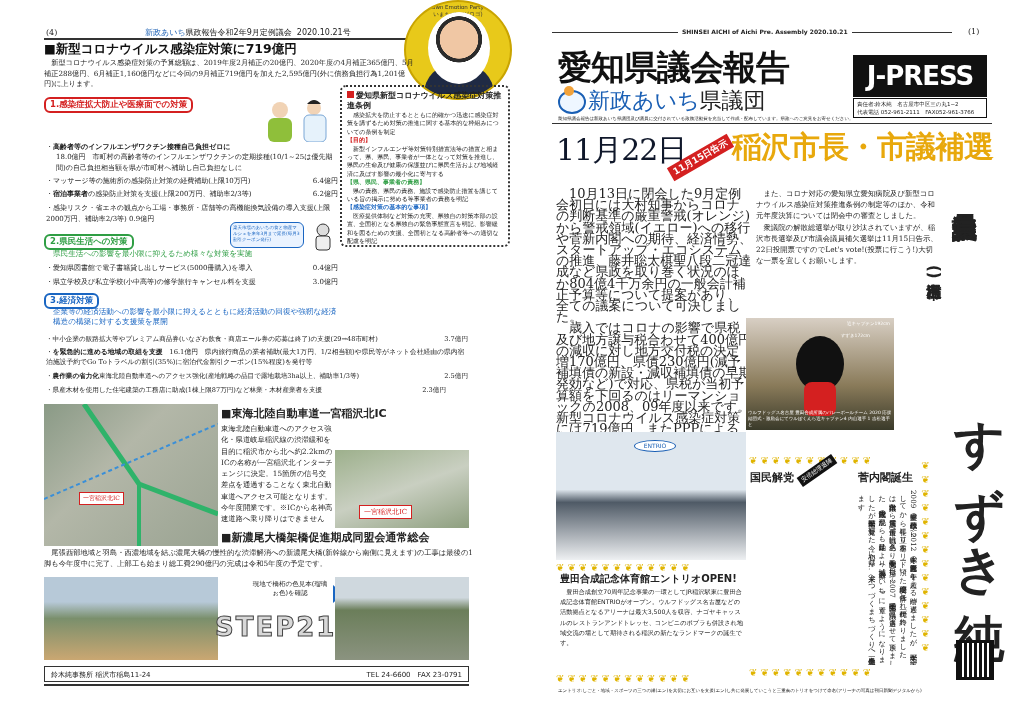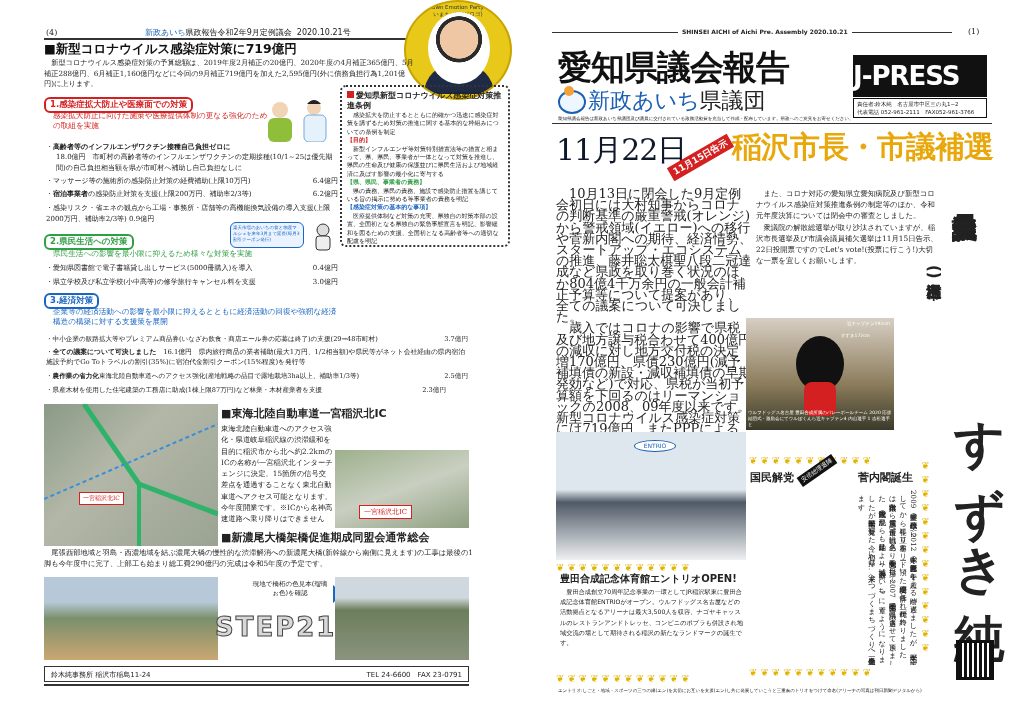--- a/index.html
+++ b/index.html
@@ -57,21 +57,21 @@
 .footline{left:44px;top:684px;width:425px;height:2px;background:#333}
 
 .rh-line{left:24px;top:32px;width:400px;height:1px;background:#333}
 .rh-text{left:150px;top:28px;font-size:6px;font-weight:bold;font-family:"DejaVu Sans",sans-serif;background:#fff;padding:0 4px}
 .rh-num{left:440px;top:27px;font-size:8px}
 .mast{left:30px;top:45px;font-size:34px;font-weight:900;font-family:"DejaVu Sans",sans-serif;letter-spacing:-1px;color:#111}
 .party{left:30px;top:86px;font-size:22px;font-family:"DejaVu Sans",sans-serif;color:#1a5fb4}
 .party .kengi{color:#222}
 .party .logo{display:inline-block;width:28px;height:24px;border-radius:50%;background:#eef6ff;border:2px solid #1a5fb4;vertical-align:middle;margin-right:2px;position:relative}
 .party .logo:after{content:"";position:absolute;left:4px;top:-6px;width:10px;height:10px;background:#f2a23a;border-radius:50%}
-.jpress{left:325px;top:55px;width:134px;height:42px;background:#111;color:#fff;font-size:26px;font-weight:bold;font-family:"DejaVu Sans",sans-serif;line-height:42px;letter-spacing:-1px}
+.jpress{left:325px;top:55px;width:134px;height:42px;background:#111;color:#fff;font-size:26px;font-weight:bold;font-family:"DejaVu Sans",sans-serif;text-align:center;line-height:42px;letter-spacing:-1px}
 .jpress-info{left:325px;top:98px;width:134px;font-size:5.5px;line-height:8px;font-family:"DejaVu Sans",sans-serif;border:1px solid #111;padding:1px 3px}
 .notice{left:30px;top:116px;font-size:4.5px;font-family:"DejaVu Sans",sans-serif;white-space:nowrap}
 .rule2{left:24px;top:123px;width:440px;height:1px;background:#333}
 .elec-date{left:28px;top:130px;font-size:30px;font-weight:normal;color:#0f172a;font-family:"DejaVu Serif",serif;letter-spacing:-1px}
 .elec-tag{left:138px;top:150px;background:#d42020;color:#fff;font-size:9px;font-weight:bold;padding:1px 4px;transform:rotate(-30deg);font-family:"DejaVu Sans",sans-serif}
 .elec-title{left:204px;top:127px;font-size:30px;font-weight:bold;color:#e8a80c;font-family:"DejaVu Serif",serif;letter-spacing:-1px}
 .col1{left:28px;top:188px;width:196px;font-size:13px;line-height:11.2px;text-indent:1em}
 .col2{left:228px;top:188px;width:182px;font-size:7.4px;line-height:11.2px;text-indent:1em}
 .vtitle{left:422px;top:195px;writing-mode:vertical-rl;font-size:25px;font-weight:900;font-family:"DejaVu Sans",sans-serif;line-height:28px}
 .vsub{left:396px;top:265px;writing-mode:vertical-rl;font-size:15px;font-weight:bold;font-family:"DejaVu Sans",sans-serif}
@@ -111,21 +111,20 @@
   <div class="abs lh-line"></div>
   <div class="abs badge">
     <div class="ring">Sunny Town Emotion Party 21 明るいまちづくり(ロゴ)</div>
     <div class="suit"></div>
     <div class="face"></div>
   </div>
   <div class="abs h1">■新型コロナウイルス感染症対策に719億円</div>
   <div class="abs intro">新型コロナウイルス感染症対策の予算総額は、2019年度2月補正の20億円、2020年度の4月補正365億円、5月補正288億円、6月補正1,160億円などに今回の9月補正719億円を加えた2,595億円(外に債務負担行為1,201億円)に上ります。</div>
 
   <div class="abs sec-pill s1">1.感染症拡大防止や医療面での対策</div>
-  <div class="abs sub sub1">感染拡大防止に向けた施策や医療提供体制の更なる強化のための取組を実施</div>
   <svg class="abs nurse" viewBox="0 0 72 44">
       <circle cx="18" cy="12" r="8" fill="#f1d3b5"></circle>
       <rect x="6" y="20" width="24" height="24" rx="6" fill="#8fbf3a"></rect>
       <circle cx="52" cy="10" r="7" fill="#f1d3b5"></circle>
       <path d="M45 6 q7 -8 14 0" fill="#222"></path>
       <rect x="42" y="17" width="22" height="27" rx="5" fill="#e6f2fb" stroke="#7aa7d6"></rect>
     </svg>
   <div class="abs item" style="left:46px;top:142px">・<b>高齢者等のインフルエンザワクチン接種自己負担ゼロに</b></div>
   <div class="abs item" style="left:56px;top:152px;width:282px;white-space:normal;line-height:10.5px">18.0億円　市町村の高齢者等のインフルエンザワクチンの定期接種(10/1～25は優先期間)の自己負担相当額を県が市町村へ補助し自己負担なしに</div>
   <div class="abs item" style="left:46px;top:176px;width:292px">・<span>マッサージ等の施術所の感染防止対策の経費補助(上限10万円)</span><span class="amt">6.4億円</span></div>
@@ -139,21 +138,21 @@
     </svg>
 
   <div class="abs sec-pill s2">2.県民生活への対策</div>
   <div class="abs sub sub2">県民生活への影響を最小限に抑えるため様々な対策を実施</div>
   <div class="abs item" style="left:46px;top:263px;width:292px">・<span>愛知県図書館で電子書籍貸し出しサービス(5000冊購入)を導入</span><span class="amt">0.4億円</span></div>
   <div class="abs item" style="left:46px;top:277px;width:292px">・<span>県立学校及び私立学校(小中高等)の修学旅行キャンセル料を支援</span><span class="amt">3.0億円</span></div>
 
   <div class="abs sec-pill s3">3.経済対策</div>
   <div class="abs sub sub3">企業等の経済活動への影響を最小限に抑えるとともに経済活動の回復や強靭な経済構造の構築に対する支援策を展開</div>
   <div class="abs item" style="left:46px;top:334px;width:422px;font-size:6.6px">・<span>中小企業の販路拡大等やプレミアム商品券(いなざわ飲食・商店エール券の応募は終了)の支援(29→48市町村)</span><span class="amt">3.7億円</span></div>
-  <div class="abs item" style="left:46px;top:347px;width:422px;white-space:normal;font-size:6.8px;line-height:10px">・<b>全ての議案について可決しました</b>　<span>16.1億円　県内旅行商品の業者補助(最大1万円、1/2相当額)や県民等がネット会社経由の県内宿泊施設予約でGo Toトラベルの割引(35%)に宿泊代金割引クーポン(15%程度)を発行等</span></div>
+  <div class="abs item" style="left:46px;top:347px;width:422px;white-space:normal;font-size:6.8px;line-height:10px">・<b>を緊急的に進める地域の取組を支援</b>　<span>16.1億円　県内旅行商品の業者補助(最大1万円、1/2相当額)や県民等がネット会社経由の県内宿泊施設予約でGo Toトラベルの割引(35%)に宿泊代金割引クーポン(15%程度)を発行等</span></div>
   <div class="abs item" style="left:46px;top:371px;width:422px;font-size:6.6px">・<b>農作業の省力化</b><span>東海北陸自動車道へのアクセス強化(産地戦略の品目で露地栽培3ha以上、補助率1/3等)</span><span class="amt">2.5億円</span></div>
   <div class="abs item" style="left:46px;top:385px;width:400px;font-size:6.6px">・<span>県産木材を使用した住宅建築の工務店に助成(1棟上限87万円)など林業・木材産業者を支援</span><span class="amt">2.3億円</span></div>
 
   <div class="abs ordbox">
     <div class="t">愛知県新型コロナウイルス感染症対策推進条例</div>
     <p>感染拡大を防止するとともに的確かつ迅速に感染症対策を講ずるため対策の推進に関する基本的な枠組みについての条例を制定</p>
     <div class="lab" style="color:#d42020">【目的】</div>
     <p>新型インフルエンザ等対策特別措置法等の措置と相まって、県、県民、事業者が一体となって対策を推進し、県民の生命及び健康の保護並びに県民生活および地域経済に及ぼす影響の最小化に寄与する</p>
     <div class="lab" style="color:#2f9e44">【県、県民、事業者の責務】</div>
     <p>県の責務、県民の責務、施設で感染防止措置を講じている旨の掲示に努める等事業者の責務を明記</p>

